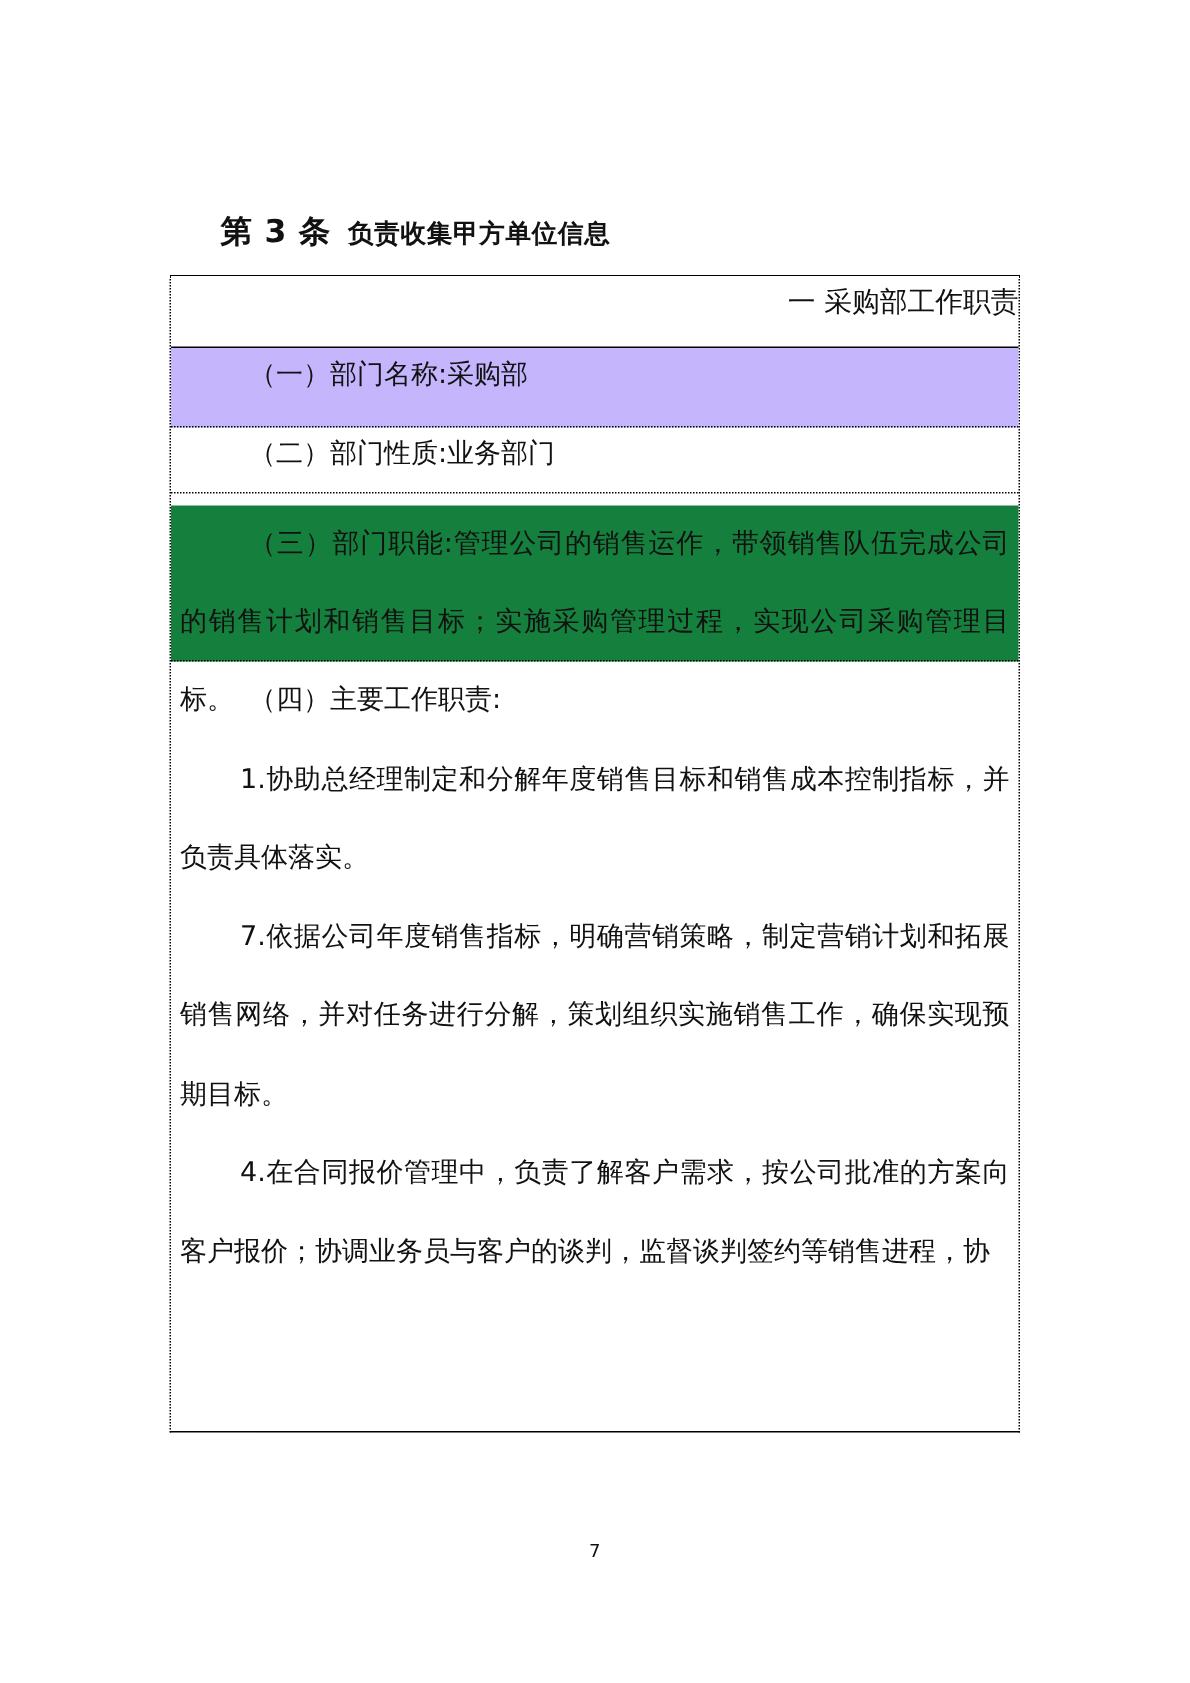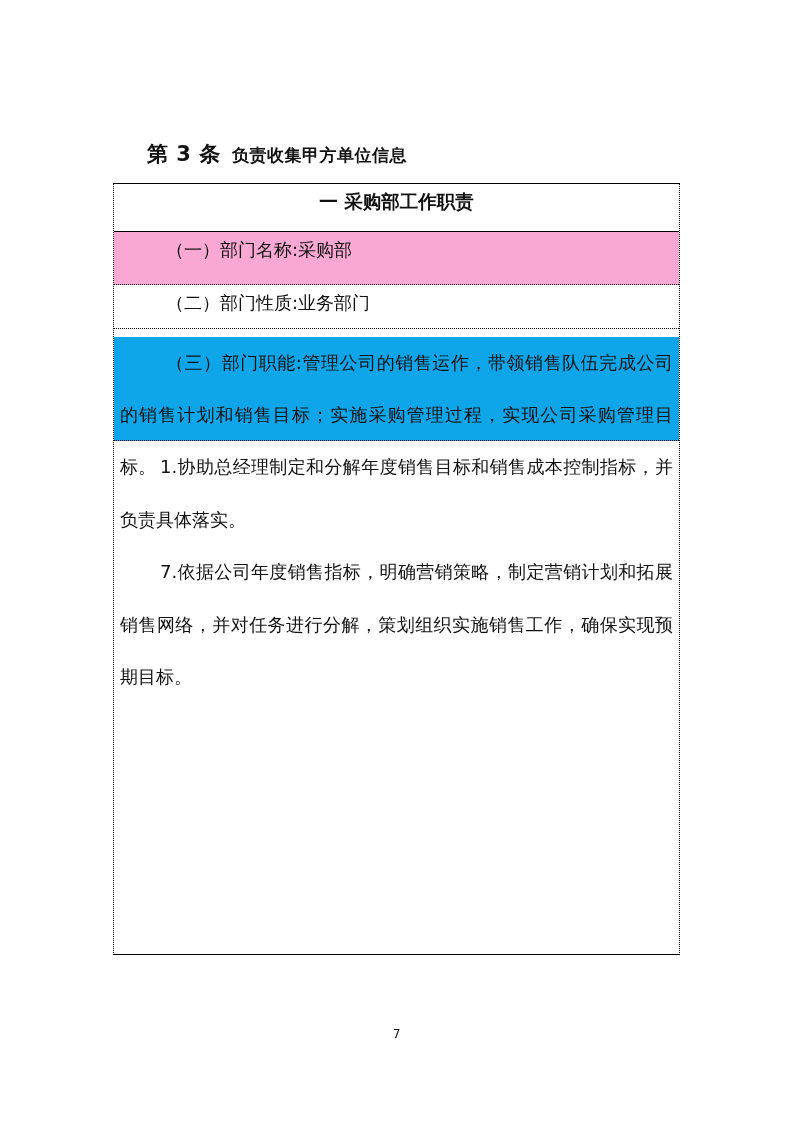--- a/index.html
+++ b/index.html
@@ -4,24 +4,24 @@
 <style>
   html, body { margin:0; padding:0; background:#ffffff; }
   body { width:793px; height:1122px; position:relative; overflow:hidden;
          font-family:"DejaVu Sans","Liberation Sans",sans-serif; color:#111; }
   .heading { position:absolute; top:140px; left:147px; font-weight:bold; font-size:17px; letter-spacing:0.5px; }
   .heading .num { font-size:21px; display:inline-block; width:85px; }
   .tbl { position:absolute; left:113px; top:183px; width:567px; height:772px;
          border-top:1.5px solid #000; border-bottom:1.5px solid #000;
          border-left:1px dotted #000; border-right:1px dotted #000; box-sizing:border-box; }
   .row { position:absolute; left:0; right:0; box-sizing:border-box; font-size:18px; line-height:52px; }
-  .r0 { top:0; height:48px; border-bottom:1.5px solid #000; text-align:center; font-weight:bold; font-size:18.5px; line-height:35px; }
-  .r1 { top:48px; height:53px; background:#f9a8d4; border-bottom:1px dotted #000; padding-left:52px; line-height:36px; }
+  .r0 { top:0; height:48px; border-bottom:1.5px solid #000; text-align:right; font-weight:normal; font-size:18.5px; line-height:35px; }
+  .r1 { top:48px; height:53px; background:#c4b5fd; border-bottom:1px dotted #000; padding-left:52px; line-height:36px; }
   .r2 { top:101px; height:44px; border-bottom:1px dotted #000; padding-left:52px; line-height:36px; }
-  .r3 { top:153px; height:104px; background:#0ea5e9; border-bottom:1px dotted #000; padding:0 6px; line-height:52px; }
+  .r3 { top:153px; height:104px; background:#15803d; border-bottom:1px dotted #000; padding:0 6px; line-height:52px; }
   .r4 { top:257px; bottom:0; padding:0 6px; line-height:52.5px; }
   .ind { text-indent:46px; }
   .ind2 { text-indent:40px; }
   p { margin:0; text-align:justify; text-align-last:auto; }
   .pg { position:absolute; top:1027px; left:0; width:793px; text-align:center; font-size:12px; }
 </style>
 </head>
 <body>
 
 <div class="heading">
@@ -29,18 +29,20 @@
 </div>
 
 <div class="tbl">
   <div class="row r0">一  采购部工作职责</div>
   <div class="row r1">（一）部门名称:采购部</div>
   <div class="row r2">（二）部门性质:业务部门</div>
   <div class="row r3">
     <p class="ind">（三）部门职能:管理公司的销售运作，带领销售队伍完成公司的销售计划和销售目标；实施采购管理过程，实现公司采购管理目标。</p>
   </div>
   <div class="row r4">
+    <p class="ind">（四）主要工作职责:</p>
     <p class="ind2">1.协助总经理制定和分解年度销售目标和销售成本控制指标，并负责具体落实。</p>
     <p class="ind2">7.依据公司年度销售指标，明确营销策略，制定营销计划和拓展销售网络，并对任务进行分解，策划组织实施销售工作，确保实现预期目标。</p>
+    <p class="ind2">4.在合同报价管理中，负责了解客户需求，按公司批准的方案向客户报价；协调业务员与客户的谈判，监督谈判签约等销售进程，协</p>
   </div>
 </div>
 
 <div class="pg">7</div>
 
 </body></html>

